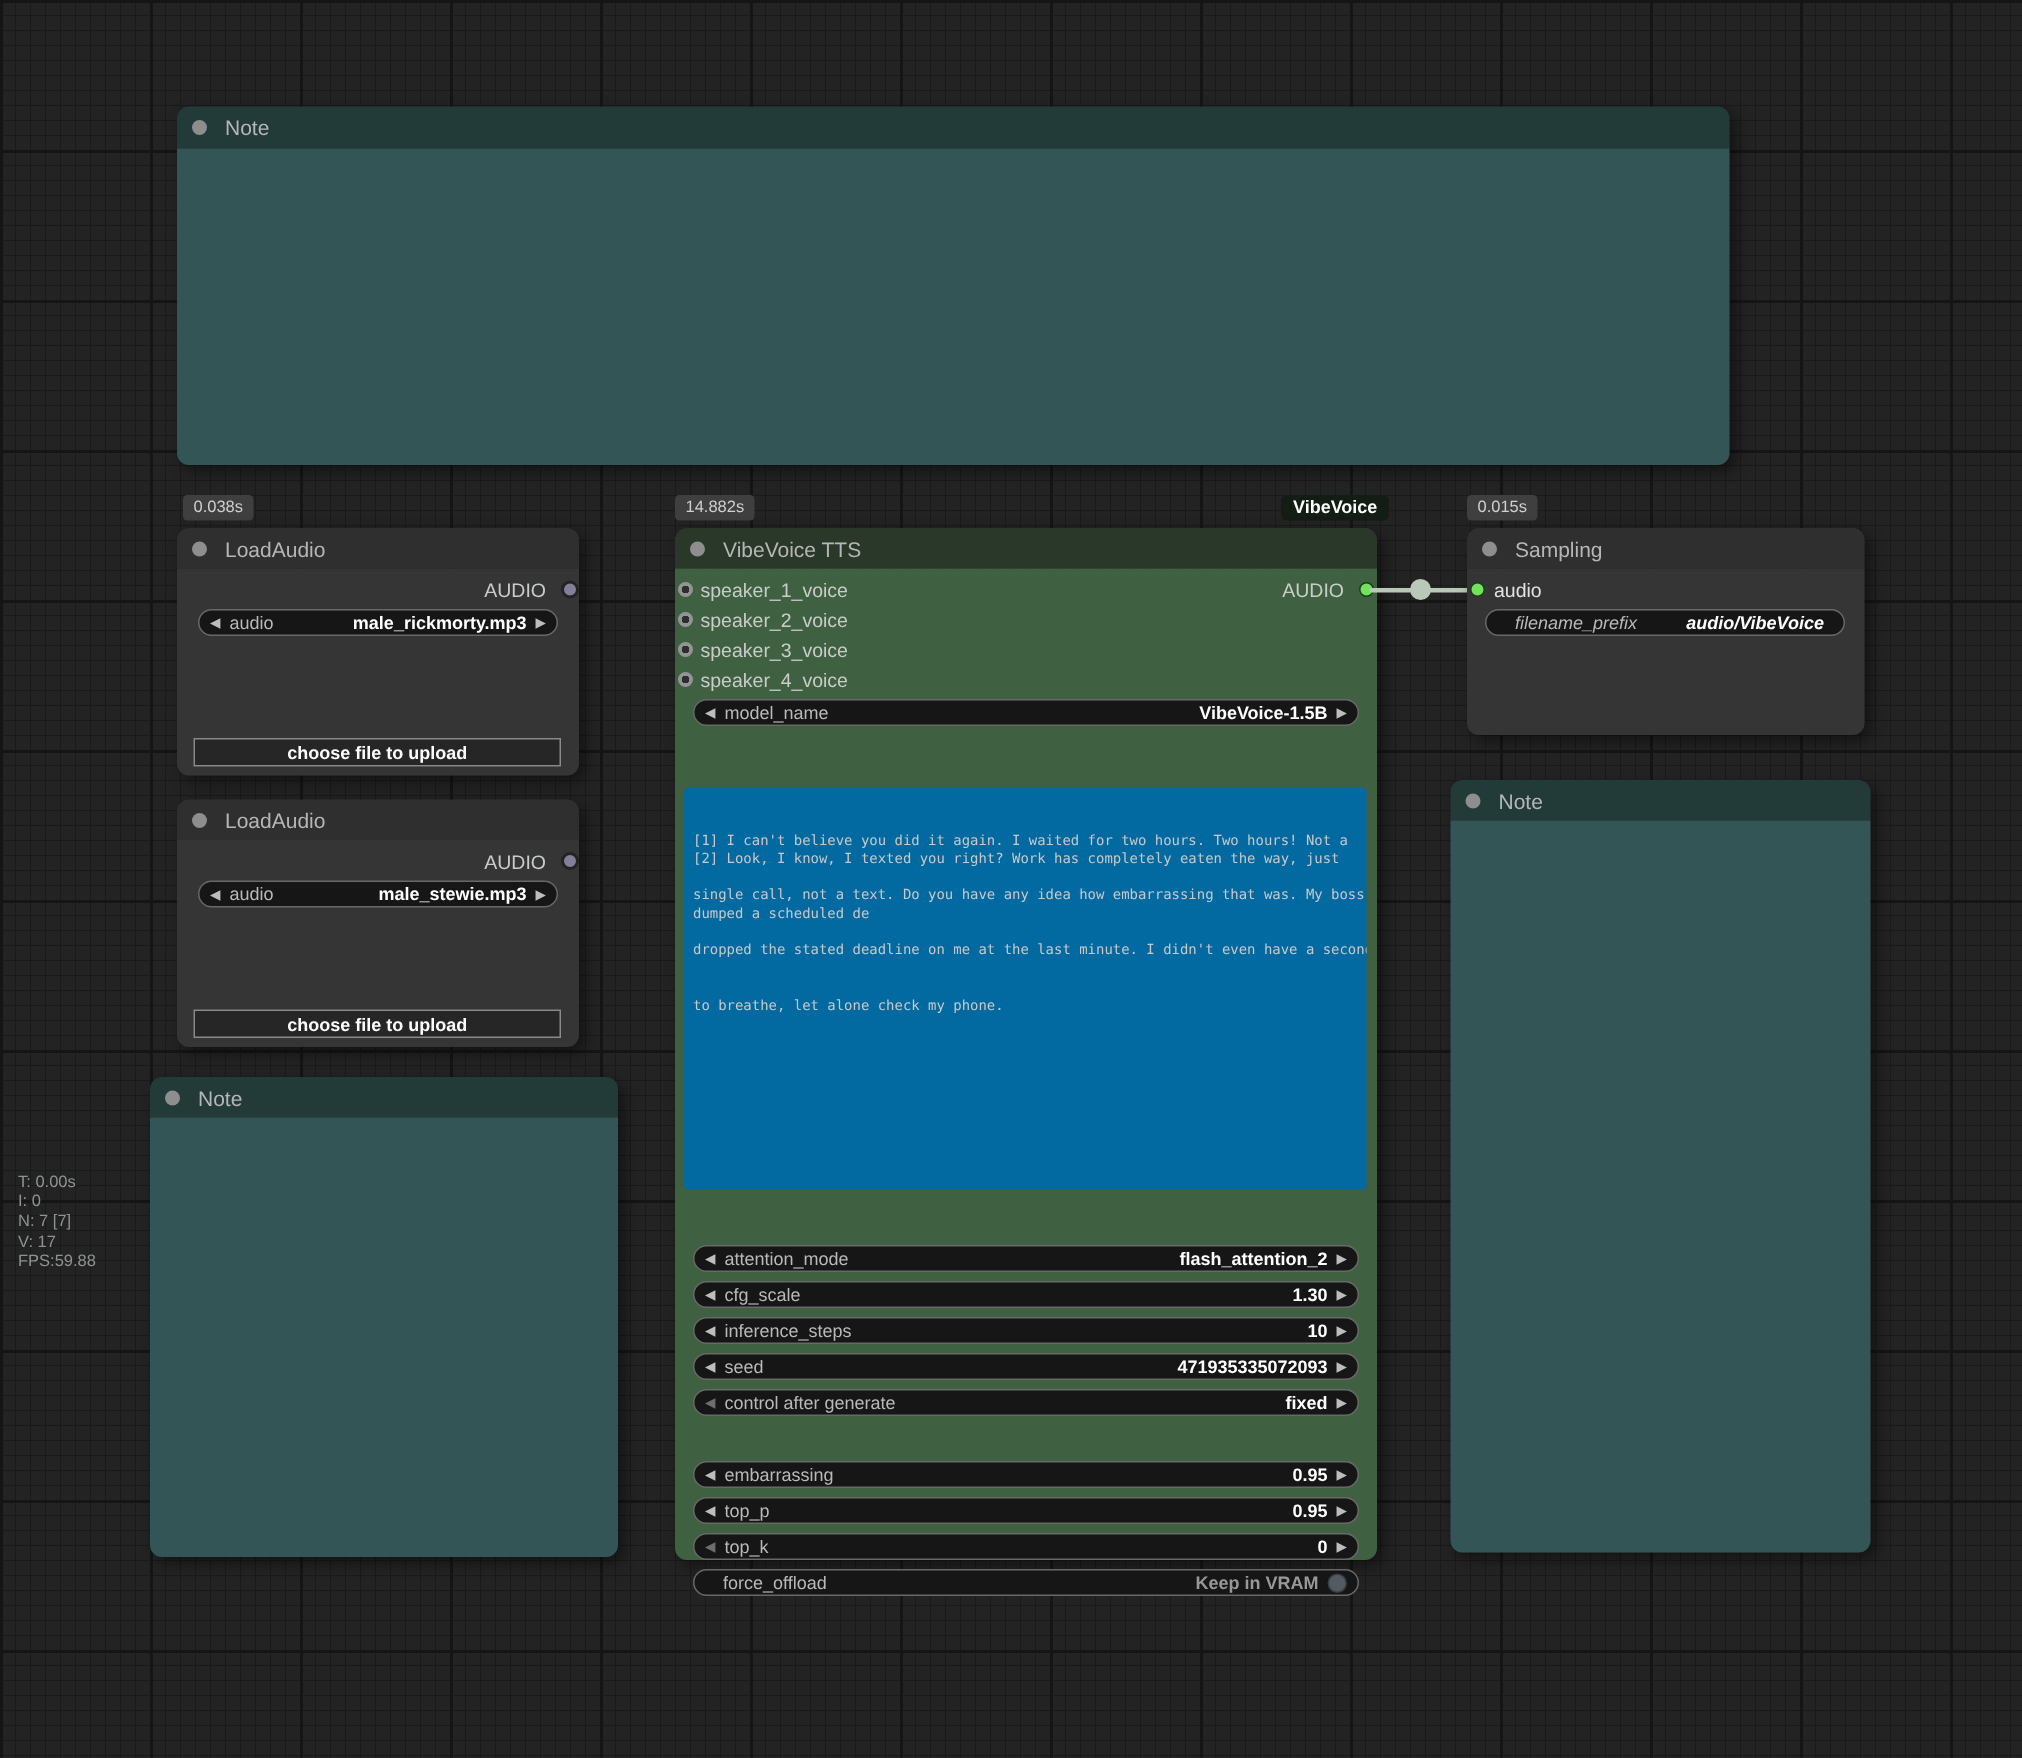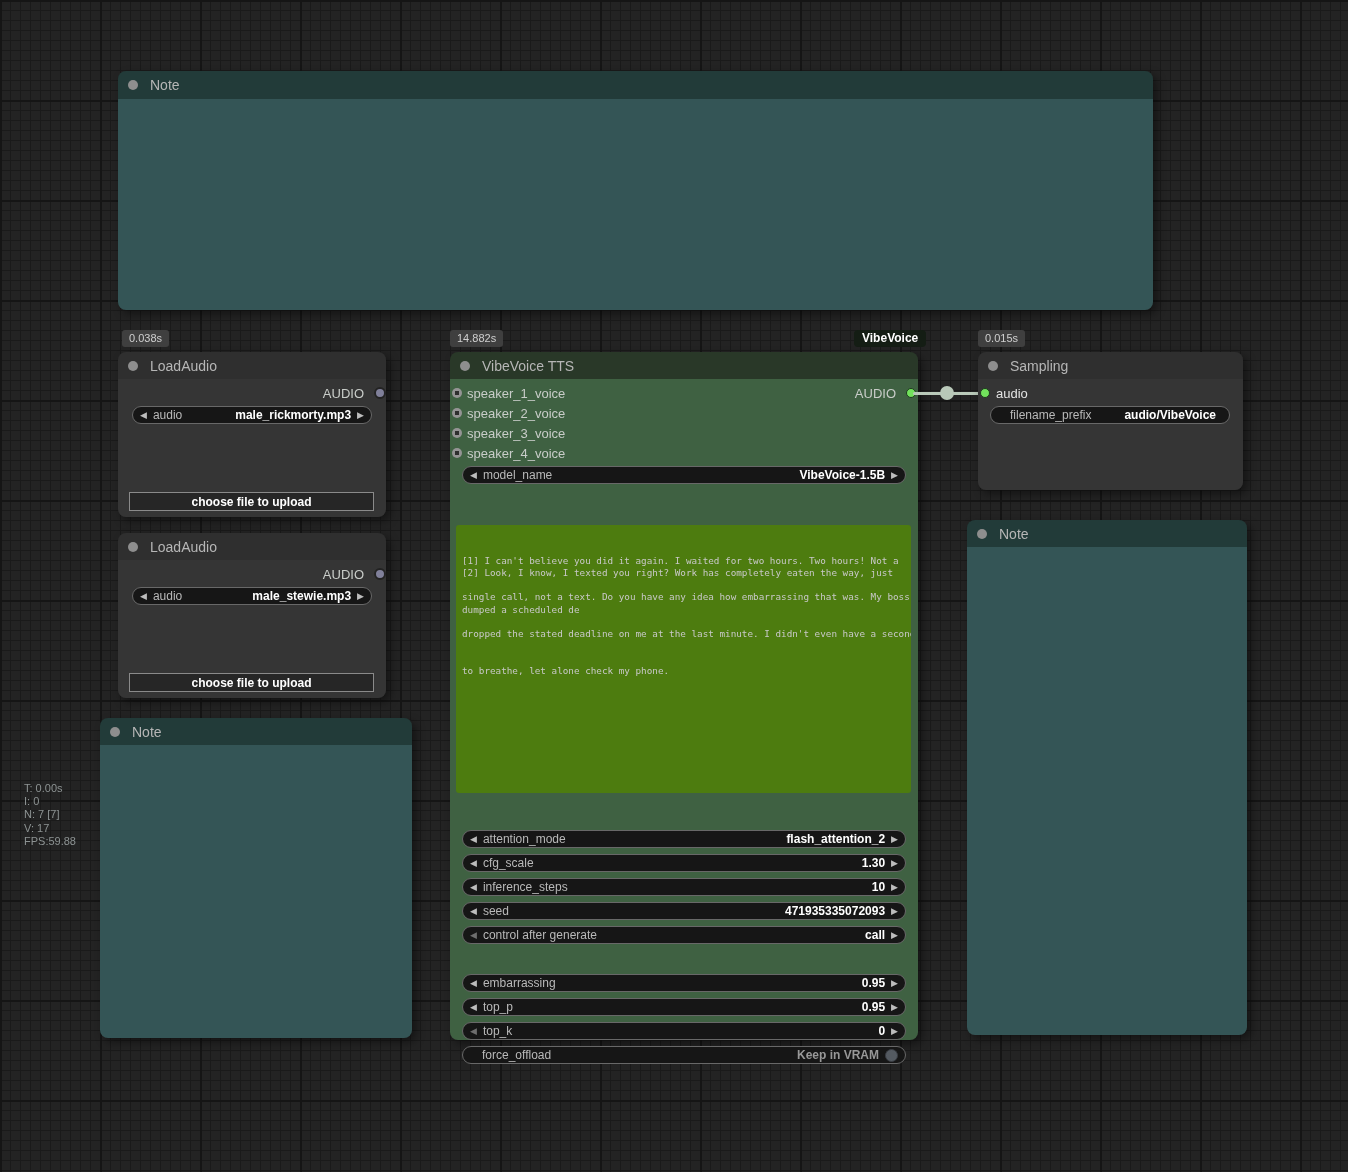--- a/index.html
+++ b/index.html
@@ -49,35 +49,35 @@
   .pill .wlabel{color:#b9b9b9;margin-left:6px;flex:1 1 auto;white-space:nowrap;overflow:hidden;}
   .pill .wvalue{color:#ffffff;font-weight:bold;margin:0 6px;white-space:nowrap;}
   .pill .wvalue.dim{color:#989898;font-weight:bold;text-align:center;}
   .pill .wvalue.plain{color:#d9d9d9;font-weight:bold;}
   .pill .tdot{width:13px;height:13px;border-radius:50%;flex:0 0 auto;box-sizing:border-box;}
   .tdot.off{background:#545a61;border:1px solid #3a3e44;}
   .tdot.on{background:#a9b8cd;border:1px solid #7c8798;}
   .btn{position:absolute;height:19px;background:#262626;border:1px solid #8a8a8a;
     color:#ffffff;font-weight:bold;font-size:12px;text-align:center;line-height:19px;box-sizing:border-box;}
   
-  .txt{position:absolute;background:#4d7c0f;border-radius:3px;overflow:hidden;}
+  .txt{position:absolute;background:#0369a1;border-radius:3px;overflow:hidden;}
   .txt .layer{position:absolute;left:6px;top:5px;color:#c9c9c9;
     font-family:"DejaVu Sans Mono",monospace;font-size:9.3px;line-height:12.3px;white-space:pre;}
   
   .wire{position:absolute;background:#b9c9b9;height:3px;border-radius:2px;}
   .wiredot{position:absolute;width:14px;height:14px;border-radius:50%;background:#b9c9b9;}
   
   .stats{position:absolute;color:#8d9393;font-size:11px;line-height:13.2px;}
 </style>
 </head>
 <body>
 
 <div class="stage">
 
-  <div class="stats" style="left:24px;top:782px;">
+  <div class="stats" style="left:12px;top:782px;">
     <div>T: 0.00s</div>
     <div>I: 0</div>
     <div>N: 7 [7]</div>
     <div>V: 17</div>
     <div>FPS:59.88</div>
   </div>
 
   <div class="node note" style="left:118px;top:71px;width:1035px;height:239px;">
     <div class="hdr" style="height:28px;">
       <span class="dot"></span>
@@ -198,21 +198,21 @@
       <div class="pill" style="left:12px;right:12px;top:523px;">
         <span class="arr">◀</span>
         <span class="wlabel">seed</span>
         <span class="wvalue">471935335072093</span>
         <span class="arr">▶</span>
       </div>
 
       <div class="pill" style="left:12px;right:12px;top:547px;">
         <span class="arr dim">◀</span>
         <span class="wlabel">control after generate</span>
-        <span class="wvalue">call</span>
+        <span class="wvalue">fixed</span>
         <span class="arr">▶</span>
       </div>
 
 
       <div class="pill" style="left:12px;right:12px;top:595px;">
         <span class="arr">◀</span>
         <span class="wlabel">embarrassing</span>
         <span class="wvalue">0.95</span>
         <span class="arr">▶</span>
       </div>
@@ -245,21 +245,21 @@
 
   <div class="badge" style="left:978px;top:330px;">0.015s</div>
   <div class="node dark" style="left:978px;top:352px;width:265px;height:138px;">
     <div class="hdr">
       <span class="dot"></span>
       <span class="ttl">Sampling</span>
     </div>
     <div class="body">
       <div class="port greenp" style="left:2px;top:9px;"></div>
       <div class="slotlabel" style="left:18px;top:7px;color:#e2e2e2;">audio</div>
-      <div class="pill" style="left:12px;right:13px;top:27px;">
+      <div class="pill" style="left:12px;right:13px;top:27px;font-style:italic;">
         <span class="wlabel" style="margin-left:12px;">filename_prefix</span>
         <span class="wvalue">audio/VibeVoice</span>
       </div>
     </div>
   </div>
 
   <div class="node note" style="left:967px;top:520px;width:280px;height:515px;">
     <div class="hdr">
       <span class="dot"></span>
       <span class="ttl">Note</span>

